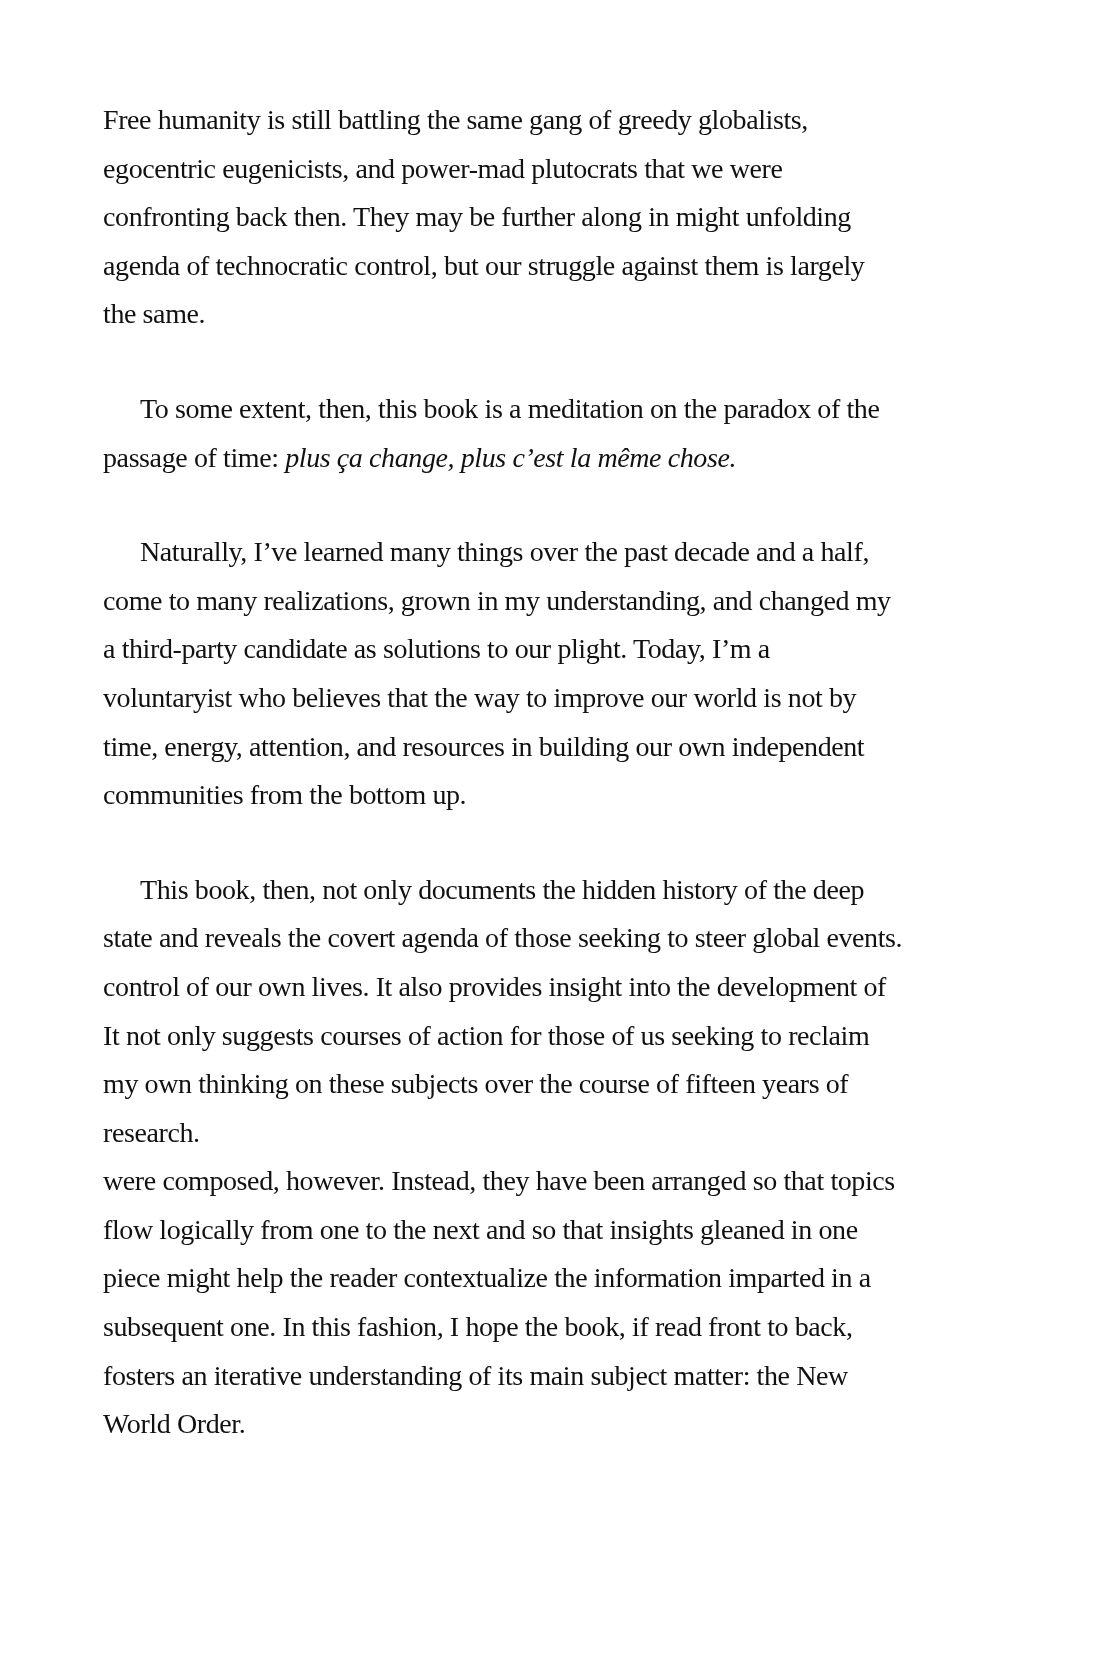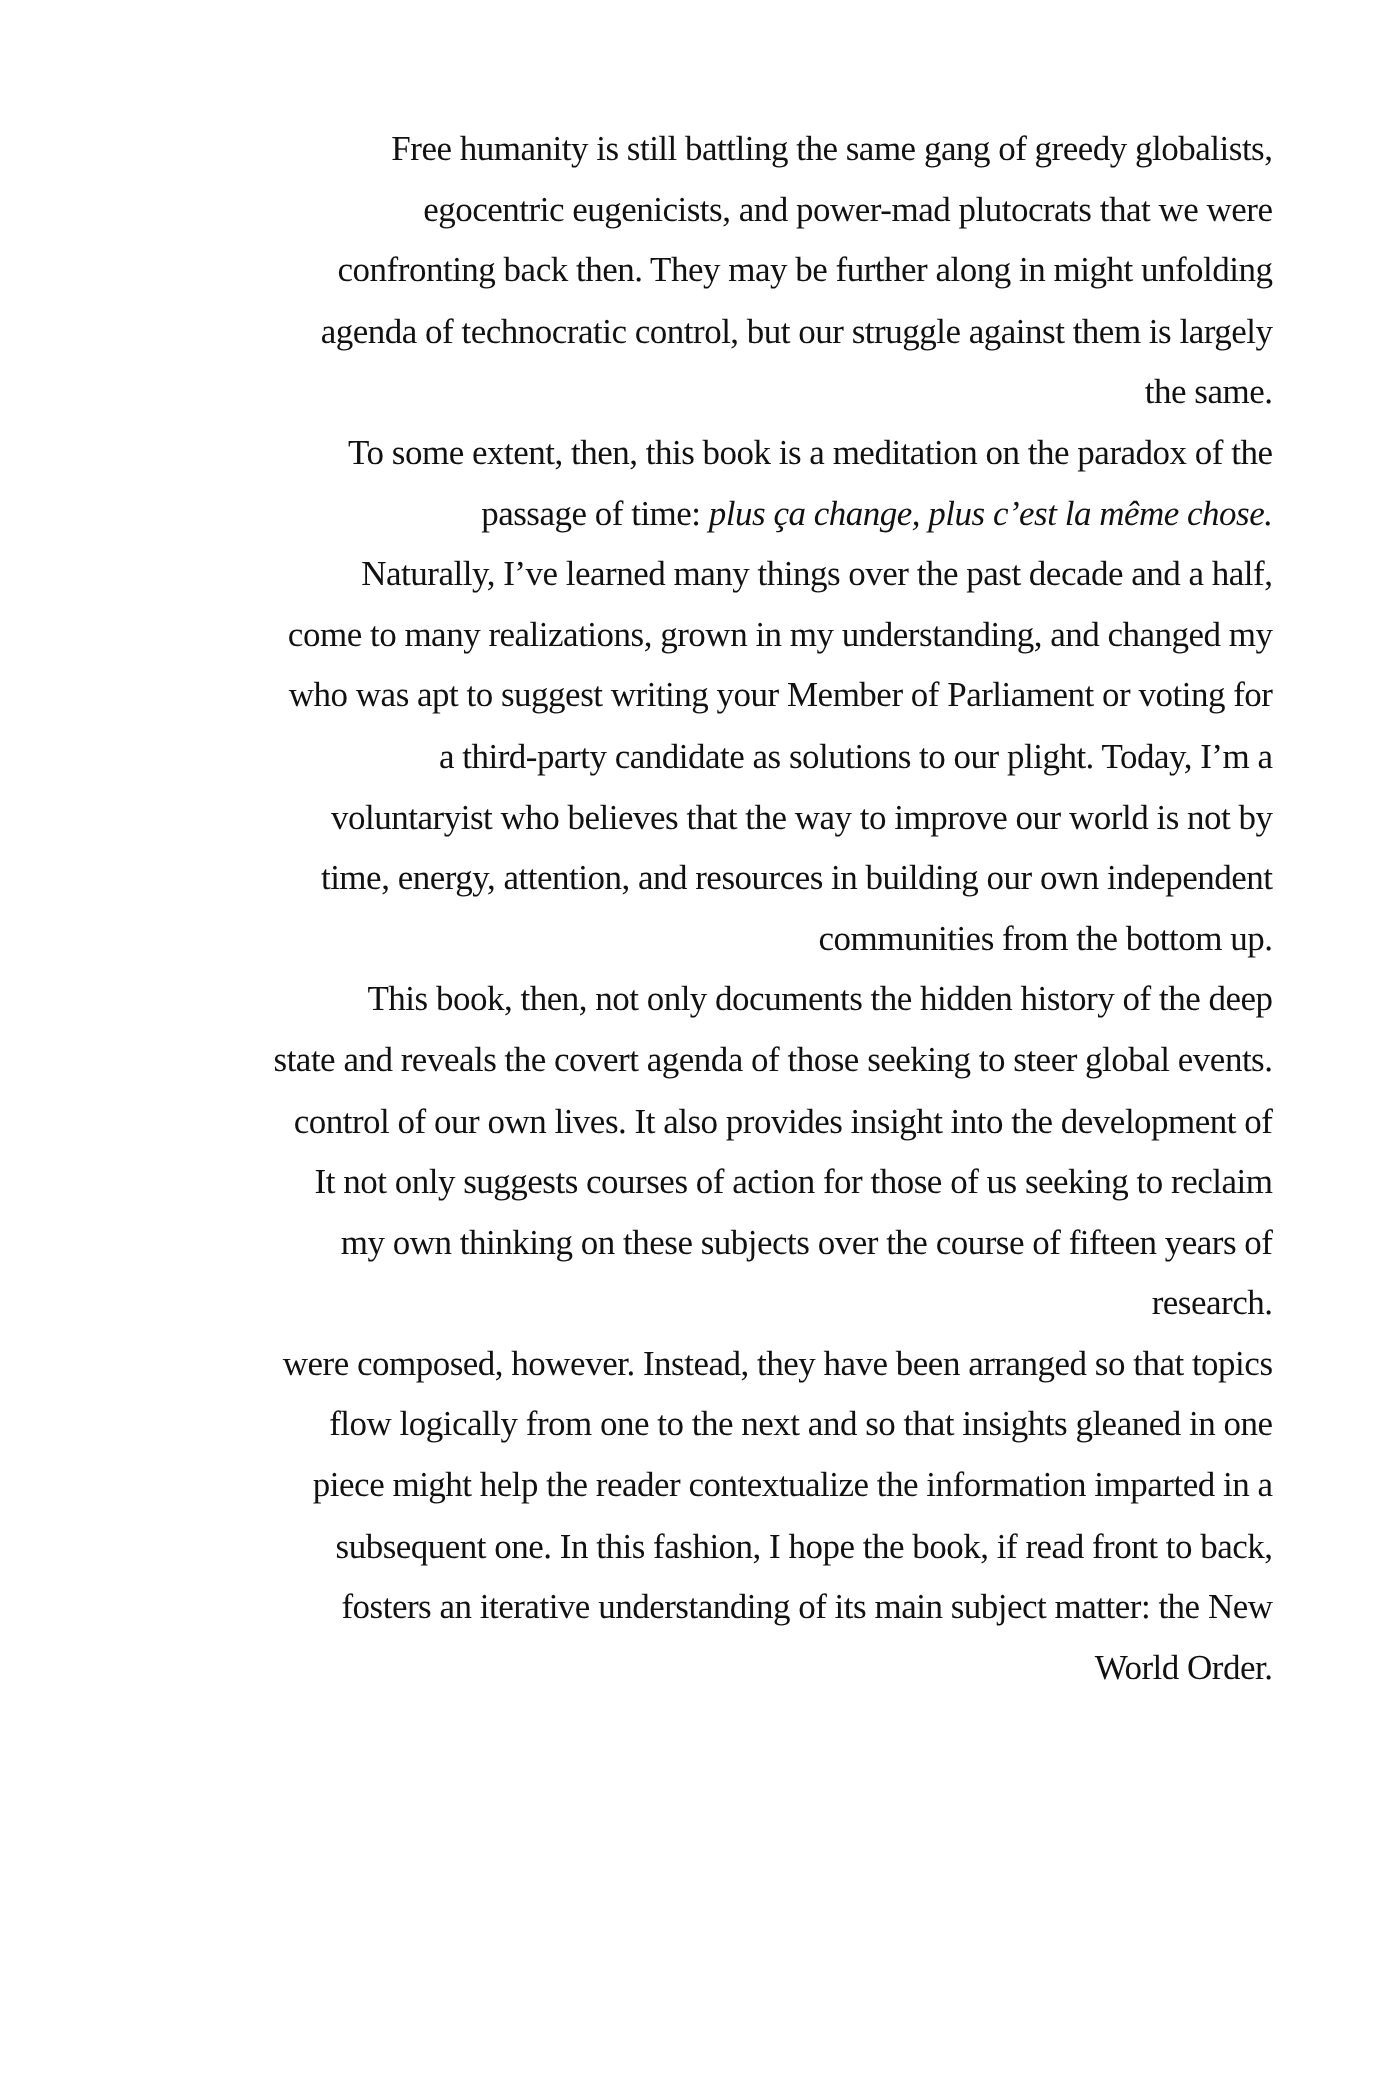--- a/index.html
+++ b/index.html
@@ -24,41 +24,41 @@
   }
   .line {
     font-size: 28px;
     line-height: 48.6px;
     letter-spacing: -0.4px;
     white-space: nowrap;
     font-weight: 400;
   }
   .line.indent {
     padding-left: 37px;
+    margin-top: 46px;
   }
   .seg { }
   .seg.italic {
     font-style: italic;
   }
 </style>
 </head>
 <body>
 
 <div class="page">
-  <div class="text-block" style="color: rgb(17, 17, 17); text-align: right;">
+  <div class="text-block" style="color: rgb(17, 17, 17);">
       <div class="line"><span class="seg">Free humanity is still battling the same gang of greedy globalists,</span></div>
       <div class="line"><span class="seg">egocentric eugenicists, and power-mad plutocrats that we were</span></div>
       <div class="line"><span class="seg">confronting back then. They may be further along in might unfolding</span></div>
       <div class="line"><span class="seg">agenda of technocratic control, but our struggle against them is largely</span></div>
       <div class="line"><span class="seg">the same.</span></div>
       <div class="line indent"><span class="seg">To some extent, then, this book is a meditation on the paradox of the</span></div>
       <div class="line"><span class="seg">passage of time: </span><span class="seg italic">plus ça change, plus c’est la même chose.</span></div>
       <div class="line indent"><span class="seg">Naturally, I’ve learned many things over the past decade and a half,</span></div>
       <div class="line"><span class="seg">come to many realizations, grown in my understanding, and changed my</span></div>
-      <div class="line"><span class="seg">who was apt to suggest writing your Member of Parliament or voting for</span></div>
       <div class="line"><span class="seg">a third-party candidate as solutions to our plight. Today, I’m a</span></div>
       <div class="line"><span class="seg">voluntaryist who believes that the way to improve our world is not by</span></div>
       <div class="line"><span class="seg">time, energy, attention, and resources in building our own independent</span></div>
       <div class="line"><span class="seg">communities from the bottom up.</span></div>
       <div class="line indent"><span class="seg">This book, then, not only documents the hidden history of the deep</span></div>
       <div class="line"><span class="seg">state and reveals the covert agenda of those seeking to steer global events.</span></div>
       <div class="line"><span class="seg">control of our own lives. It also provides insight into the development of</span></div>
       <div class="line"><span class="seg">It not only suggests courses of action for those of us seeking to reclaim</span></div>
       <div class="line"><span class="seg">my own thinking on these subjects over the course of fifteen years of</span></div>
       <div class="line"><span class="seg">research.</span></div>

